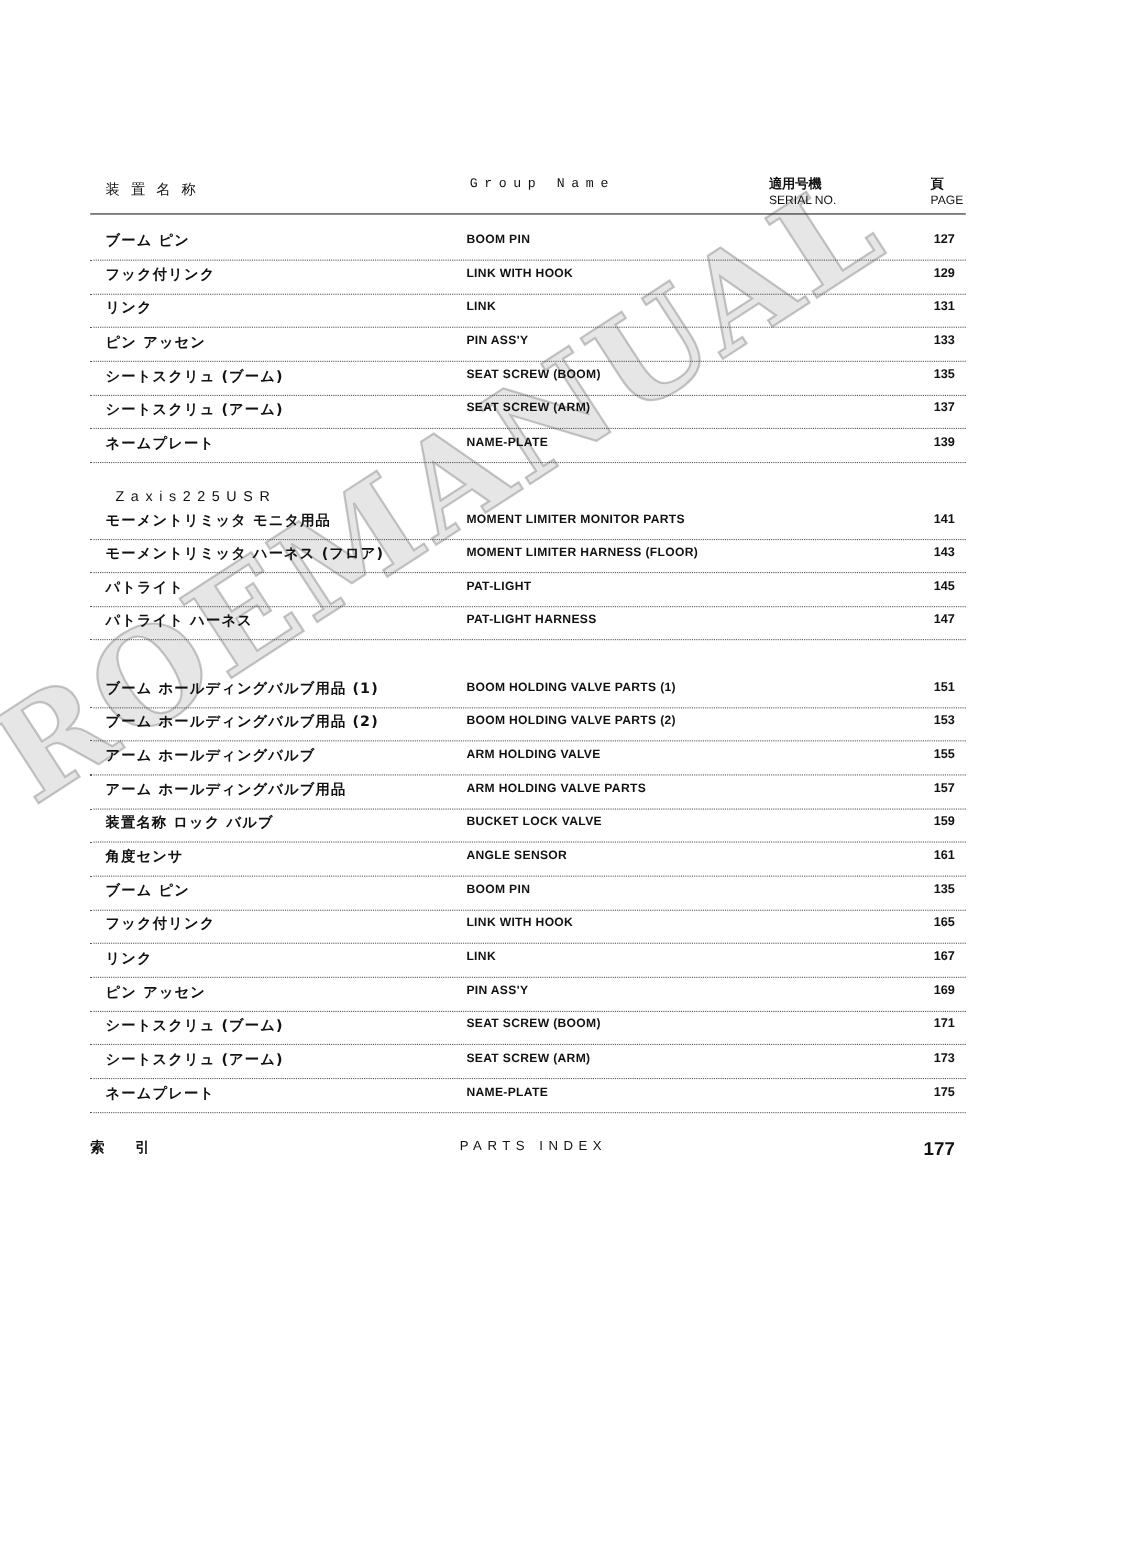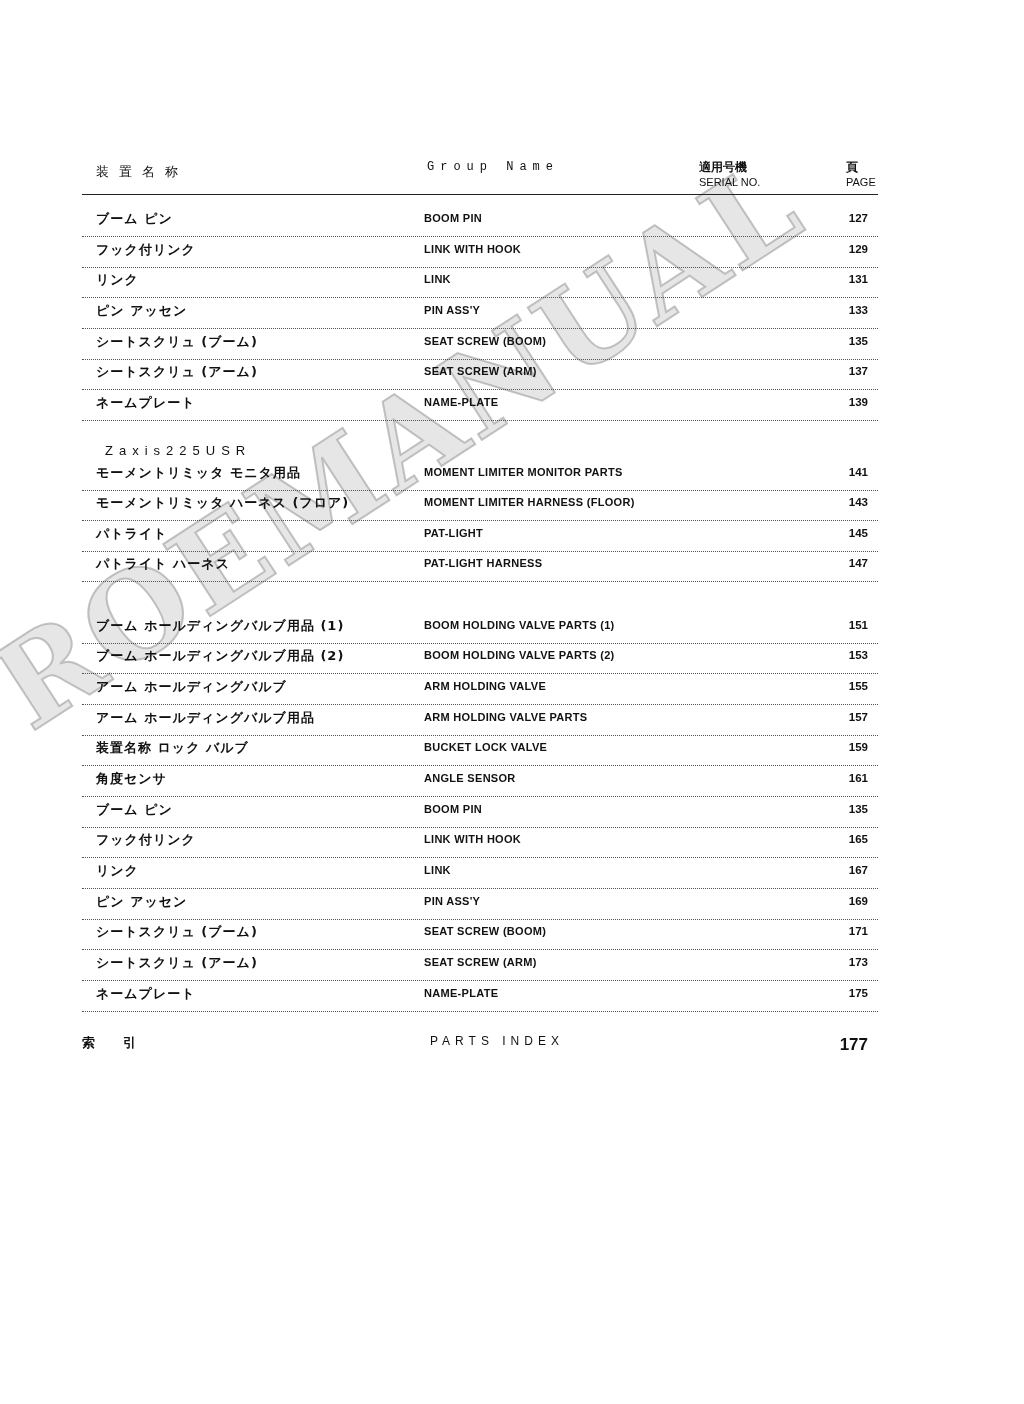--- a/index.html
+++ b/index.html
@@ -23,21 +23,21 @@
   .row .en { position: absolute; left: 342px; top: 6px; font-size: 11px; font-weight: bold;
              font-family: "Liberation Sans Narrow", "Liberation Sans", sans-serif; letter-spacing: 0.3px; }
   .row .pg { position: absolute; right: 10px; top: 6px; font-size: 11.5px; font-weight: bold;
              font-family: "Liberation Sans", sans-serif; margin-left: 16px; }
 
   .model { position: absolute; left: 84px; top: 443px; font-size: 13px; letter-spacing: 6px;
            font-family: "Liberation Sans", sans-serif; margin-left: 21px; }
 
   .footer { position: absolute; left: 82px; top: 1034px; width: 796px; height: 22px; }
   .footer .jp { position: absolute; left: 0; top: 0; font-size: 13px; font-weight: bold; letter-spacing: 28px; }
-  .footer .en { position: absolute; left: 348px; top: 0; font-size: 12px; letter-spacing: 5px;
+  .footer .en { position: absolute; left: 336px; top: 0; font-size: 12px; letter-spacing: 5px;
                 font-family: "Liberation Sans", sans-serif; text-align: center; }
   .footer .pg { position: absolute; right: 10px; top: 1px; font-size: 17px; font-weight: bold;
                 font-family: "Liberation Sans", sans-serif; }
 
   .watermark { position: absolute; left: -30px; top: 640px; font-size: 118px; font-weight: bold;
                font-family: "DejaVu Serif", serif; color: rgba(200,200,200,0.45);
                -webkit-text-stroke: 2px rgba(150,150,150,0.55); transform: rotate(-33deg);
                transform-origin: left top; letter-spacing: 4px; pointer-events: none; white-space: nowrap; }
 </style>
 </head>

